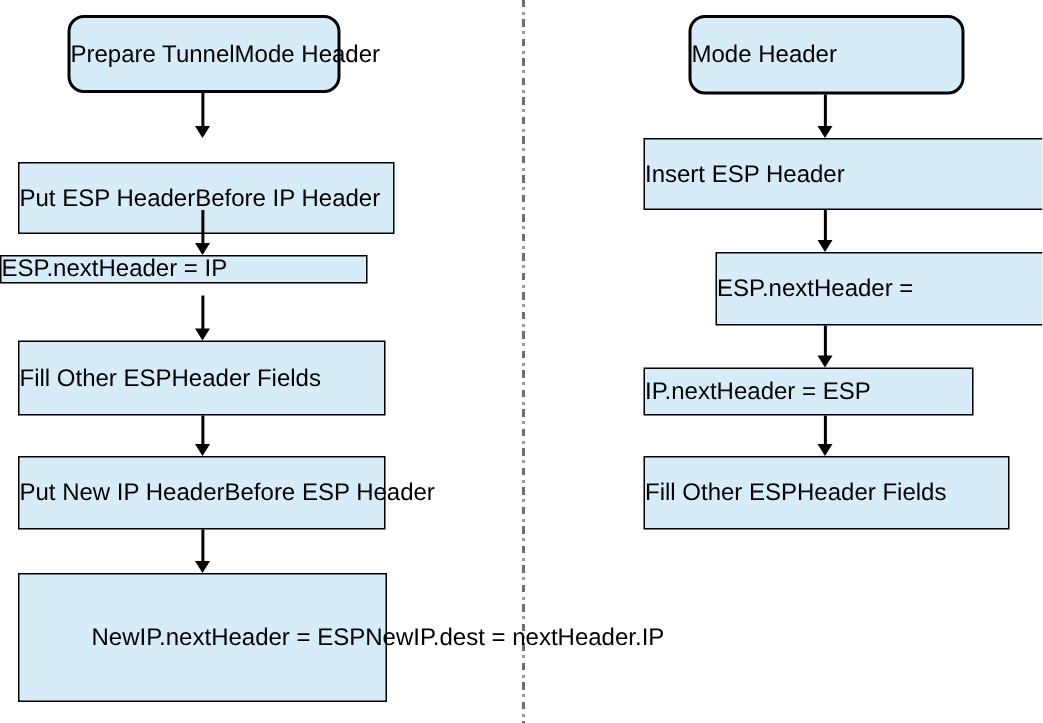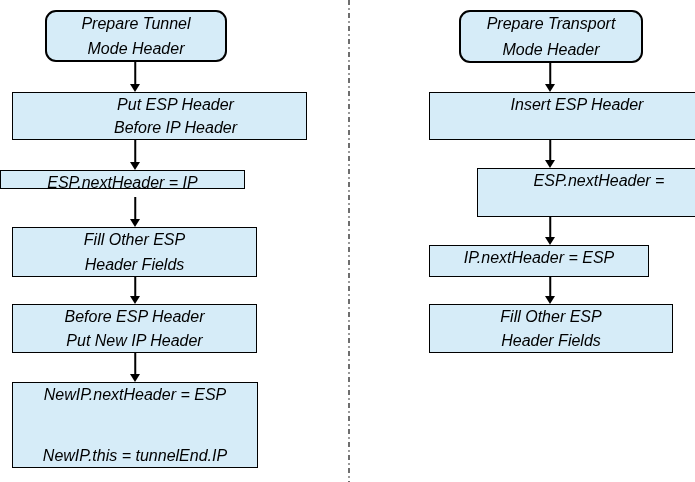--- a/index.html
+++ b/index.html
@@ -28,28 +28,26 @@
       #9a9a9a 8px, #9a9a9a 10px,
       transparent 10px, transparent 13px
     );
   }
   .node {
     position: absolute;
     box-sizing: border-box;
     border: 1.5px solid #000000;
     background: #d6ecf8;
     display: flex;
-    flex-direction: column;
     align-items: center;
-    justify-content: space-between;
+    justify-content: flex-start;
     text-align: center;
     font-size: 16px;
     line-height: 23px;
     white-space: nowrap;
-    font-style: italic;
   }
   .node.rounded {
     border-radius: 11px;
     border-width: 2px;
   }
   .arrow {
     position: absolute;
     width: 12px;
   }
   .arrow::before {
@@ -82,54 +80,53 @@
 
   <div class="separator" style="left:348px;"></div>
 
   <div class="node rounded" style="left:45px; top:10px; width:182px; height:52px;">
     <div>Prepare Tunnel</div>
     <div>Mode Header</div>
   </div>
 
   <div class="arrow" style="left:129px; top:62px; height:30px;"></div>
 
-  <div class="node" style="left:12px; top:92px; width:295px; height:48px;padding-left:32px;">
+  <div class="node" style="left:12px; top:108px; width:251px; height:48px;">
     <div>Put ESP Header</div>
     <div>Before IP Header</div>
   </div>
 
   <div class="arrow" style="left:129px; top:140px; height:30px;"></div>
 
   <div class="node" style="left:0; top:170px; width:245px; height:19px;">
     <div>ESP.nextHeader = IP</div>
   </div>
 
   <div class="arrow" style="left:129px; top:197px; height:30px;"></div>
 
   <div class="node" style="left:12px; top:227px; width:245px; height:50px;">
     <div>Fill Other ESP</div>
     <div>Header Fields</div>
   </div>
 
   <div class="arrow" style="left:129px; top:277px; height:27px;"></div>
 
   <div class="node" style="left:12px; top:304px; width:245px; height:49px;">
+    <div>Put New IP Header</div>
     <div>Before ESP Header</div>
-    <div>Put New IP Header</div>
   </div>
 
   <div class="arrow" style="left:129px; top:353px; height:29px;"></div>
 
-  <div class="node" style="left:12px; top:382px; width:246px; height:86px;">
+  <div class="node" style="left:12px; top:382px; width:246px; height:86px;padding-left:48px;">
     <div>NewIP.nextHeader = ESP</div>
-    <div>NewIP.this = tunnelEnd.IP</div>
+    <div>NewIP.dest = nextHeader.IP</div>
   </div>
 
   <div class="node rounded" style="left:459px; top:10px; width:184px; height:53px;">
-    <div>Prepare Transport</div>
     <div>Mode Header</div>
   </div>
 
   <div class="arrow" style="left:544px; top:63px; height:29px;"></div>
 
   <div class="node" style="left:429px; top:92px; width:296px; height:48px;">
     <div>Insert ESP Header</div>
   </div>
 
   <div class="arrow" style="left:544px; top:140px; height:28px;"></div>

